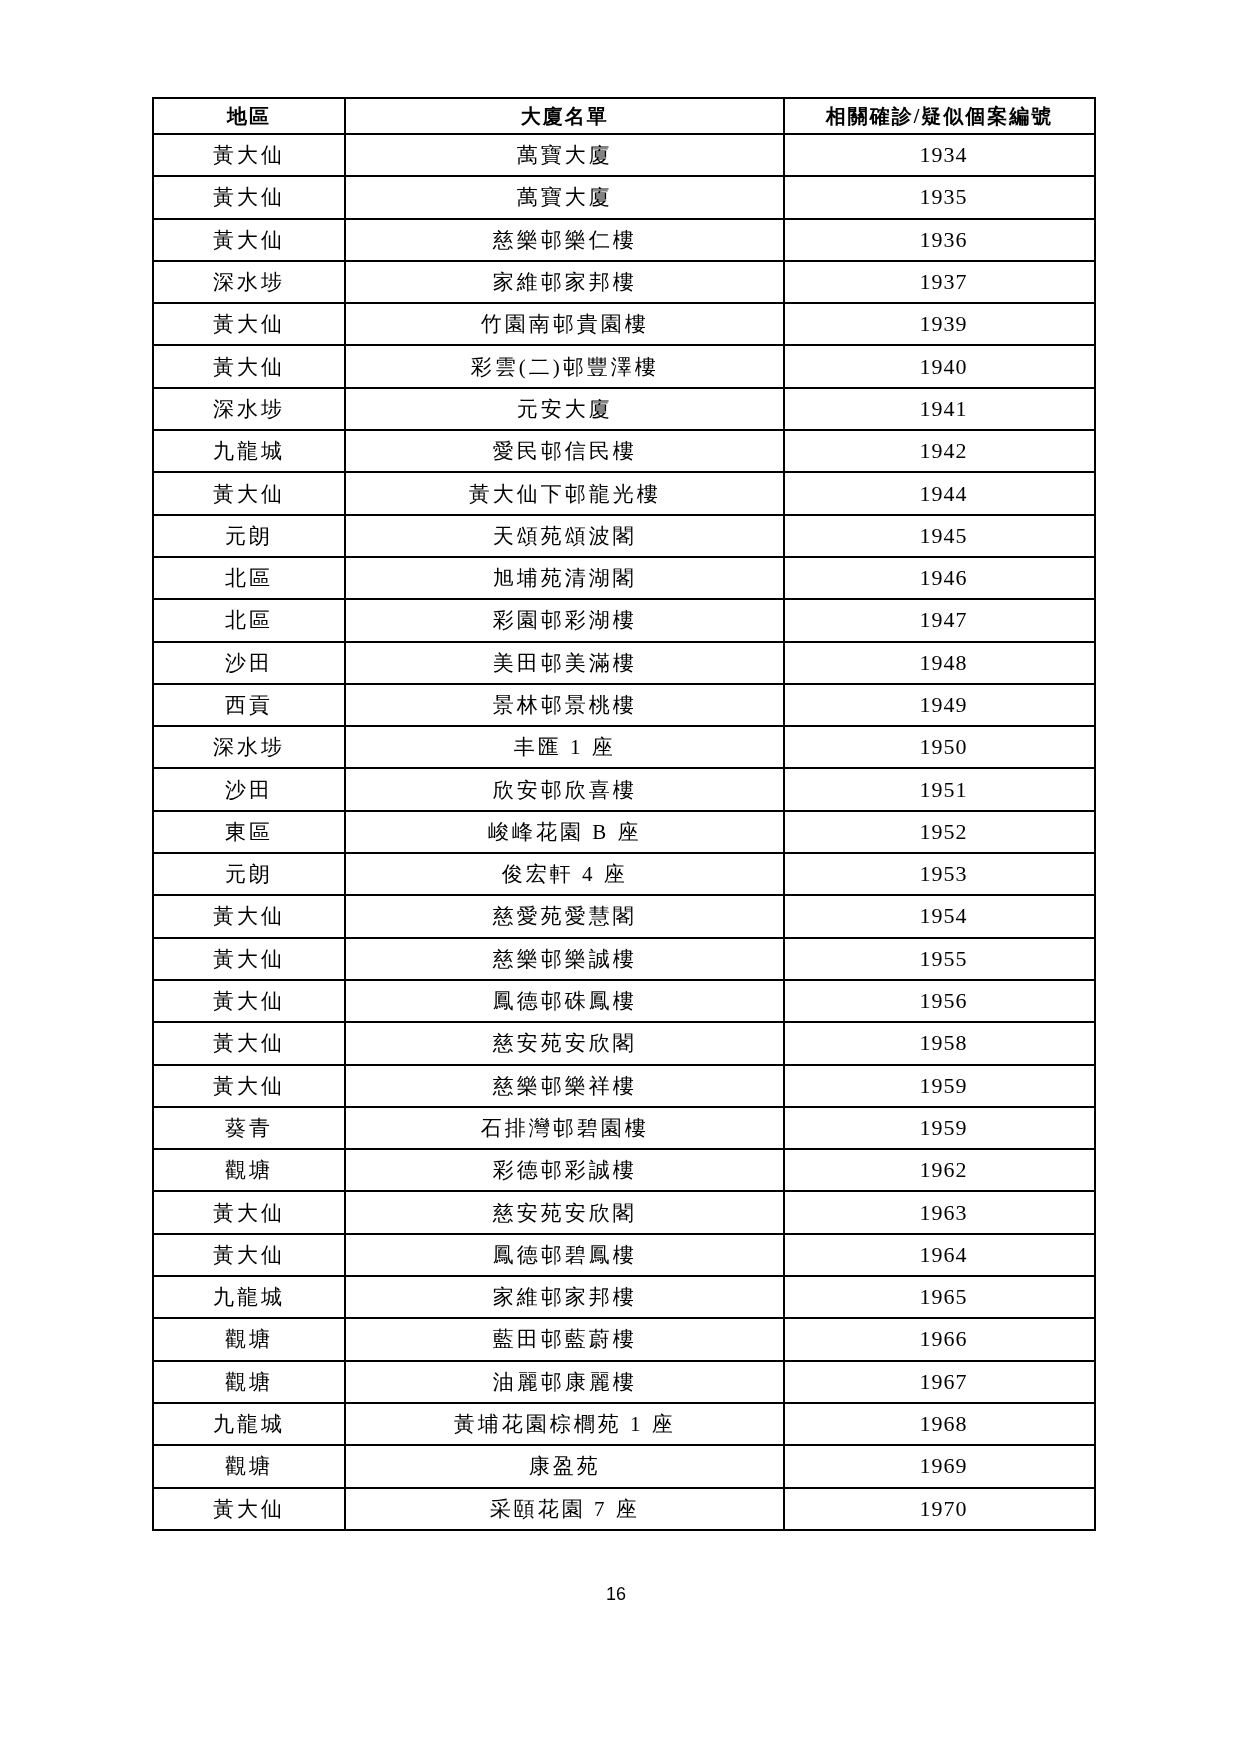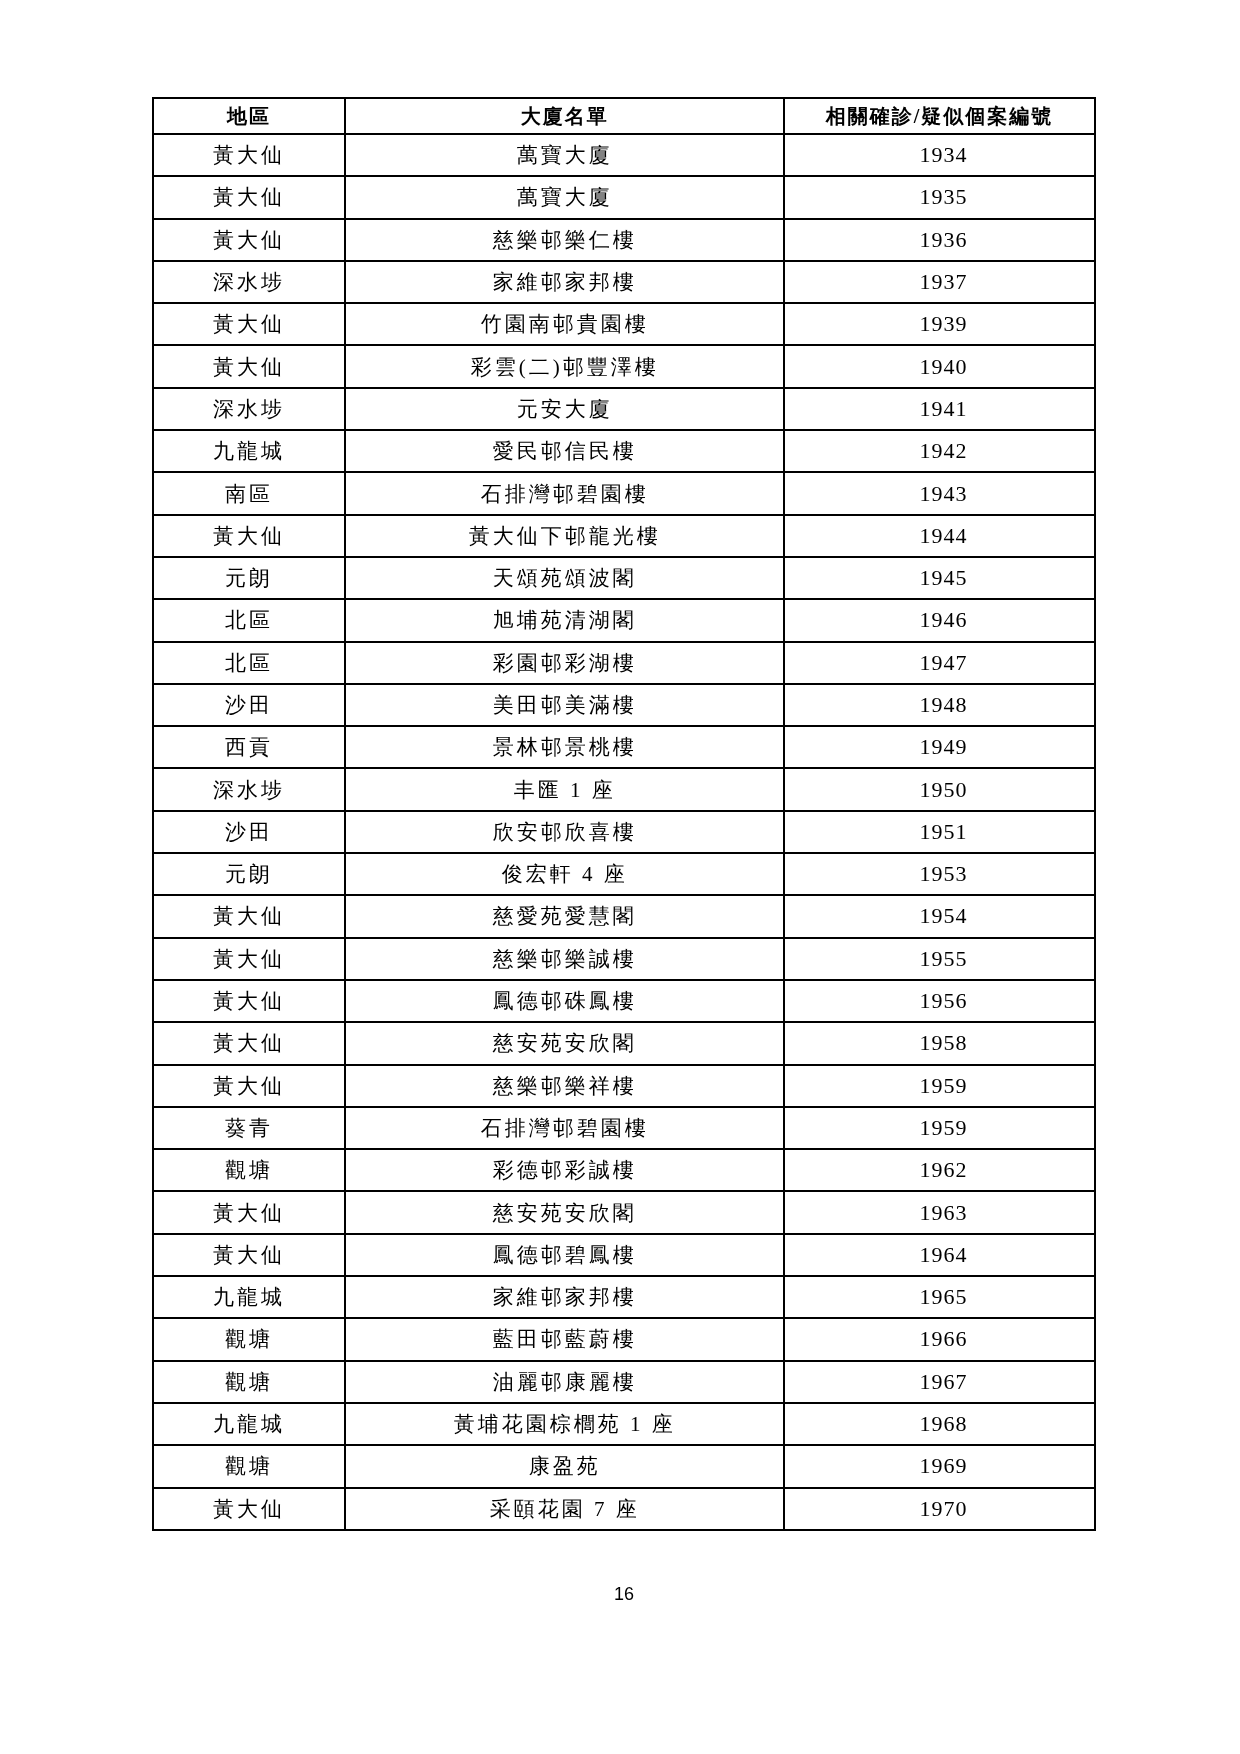--- a/index.html
+++ b/index.html
@@ -47,21 +47,21 @@
   .doc-table td.cjk {
     letter-spacing: 3px;
   }
   .doc-table td.num {
     font-size: 22px;
     letter-spacing: 1px;
     padding-left: 12px;
   }
   .page-number {
     position: absolute;
-    left: 152px;
+    left: 144px;
     top: 1584px;
     width: 944px;
     text-align: center;
     font-size: 18px;
     font-family: "Liberation Sans", "DejaVu Sans", sans-serif;
   }
 </style>
 </head>
 <body>
 
@@ -120,25 +120,20 @@
     <td class="cjk">元安大廈</td>
     <td class="num">1941</td>
   </tr>
 
   <tr>
     <td class="cjk">九龍城</td>
     <td class="cjk">愛民邨信民樓</td>
     <td class="num">1942</td>
   </tr>
 
-  <tr>
-    <td class="cjk">南區</td>
-    <td class="cjk">石排灣邨碧園樓</td>
-    <td class="num">1943</td>
-  </tr>
 
   <tr>
     <td class="cjk">黃大仙</td>
     <td class="cjk">黃大仙下邨龍光樓</td>
     <td class="num">1944</td>
   </tr>
 
   <tr>
     <td class="cjk">元朗</td>
     <td class="cjk">天頌苑頌波閣</td>
@@ -174,20 +169,25 @@
     <td class="cjk">丰匯 1 座</td>
     <td class="num">1950</td>
   </tr>
 
   <tr>
     <td class="cjk">沙田</td>
     <td class="cjk">欣安邨欣喜樓</td>
     <td class="num">1951</td>
   </tr>
 
+  <tr>
+    <td class="cjk">東區</td>
+    <td class="cjk">峻峰花園 B 座</td>
+    <td class="num">1952</td>
+  </tr>
 
   <tr>
     <td class="cjk">元朗</td>
     <td class="cjk">俊宏軒 4 座</td>
     <td class="num">1953</td>
   </tr>
 
   <tr>
     <td class="cjk">黃大仙</td>
     <td class="cjk">慈愛苑愛慧閣</td>

